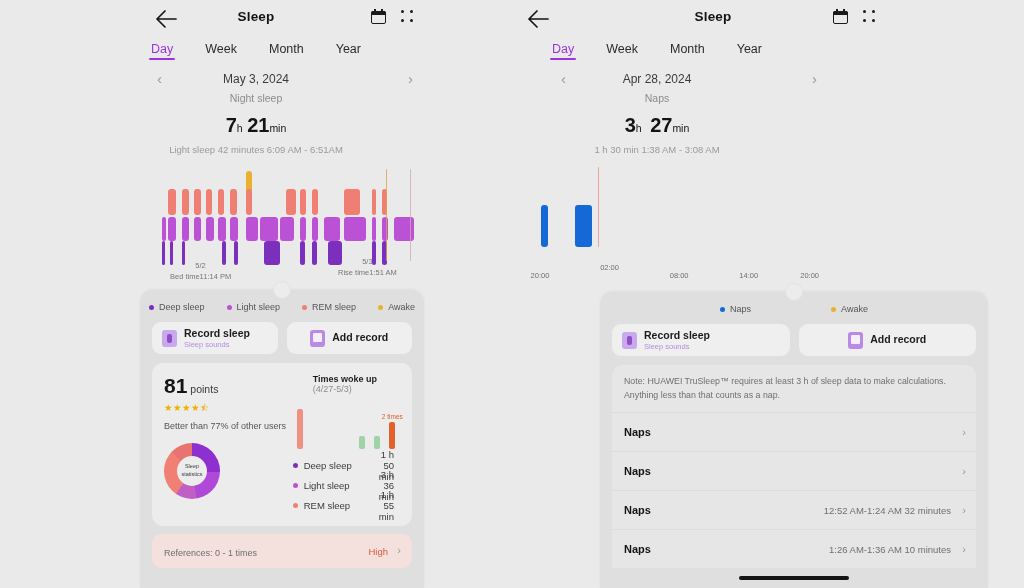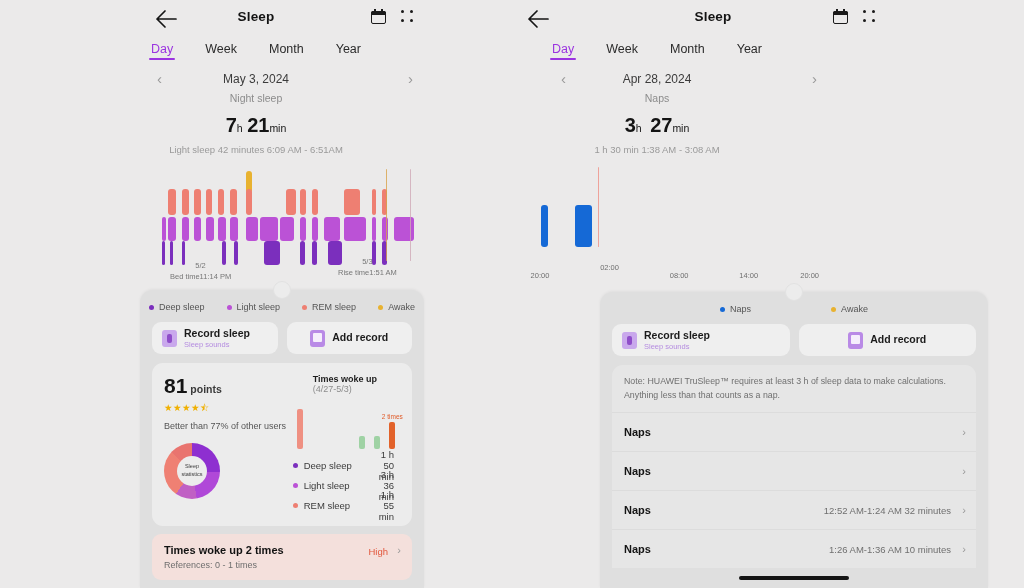--- a/index.html
+++ b/index.html
@@ -102,21 +102,21 @@
   .act .ic::after { content:''; position:absolute; left:5px; top:4px; width:5px; height:9px; border-radius:2px; background:#7b2fbd; opacity:.75;}
   .act .ic.doc { background:#b98ae6; }
   .act .ic.doc::after { left:3px; top:3px; width:9px; height:9px; background:#fff; opacity:.85; border-radius:1px; }
   .act .lbl { font-size: 10.5px; font-weight: bold; color: #1b1b1b; line-height: 1.25; }
   .act .sub { font-size: 7.5px; color: #b58de0; }
 
   
   .card { margin: 9px 12px 0 12px; background: #ececec; border-radius: 11px; padding: 11px 12px; display: flex; }
   .score-left { width: 128px; }
   .pts { font-size: 21px; font-weight: bold; color: #141414; }
-  .pts small { font-size: 10.5px; font-weight: bold; color: #3a3a3a; margin-left: 3px; }
+  .pts small { font-size: 10.5px; font-weight: normal; color: #3a3a3a; margin-left: 3px; }
   .stars { font-size: 9.5px; color: #f0b000; letter-spacing: .5px; margin-top: 3px; }
   .better { font-size: 9px; color: #555; line-height: 1.4; margin-top: 3px; }
 
   .donut-row { display: flex; align-items: center; gap: 12px; margin-top: 10px; }
   .donut { width: 56px; height: 56px; border-radius: 50%; position: relative; flex: none;
            background: conic-gradient(from 0deg, #8e2fd0 0deg 92deg, #b048d8 92deg 170deg, #c060c4 170deg 215deg, #ef8073 215deg 312deg, #e9746f 312deg 360deg); }
   .donut .hole { position:absolute; left:13px; top:13px; width:30px; height:30px; border-radius:50%; background:#ececec;
                  display:flex; flex-direction:column; align-items:center; justify-content:center; }
   .donut .hole span { font-size: 5.5px; color: #3a3a3a; line-height: 1.3; }
   .stat-list { flex: 1; }
@@ -364,21 +364,20 @@
                     <span class="dot" style="background:#ee7f72"></span>
                     <span>REM sleep</span>
                   </div>
                 <div class="vl">1 h 55 min</div>
               </div>
             </div>
           </div>
         </div>
 
         <div class="arow pink">
-          <div class="t">Times woke up 2 times</div>
           <div class="r">References: 0 - 1 times</div>
           <div class="flag high">High</div>
           <div class="ar">›</div>
         </div>
 
         <div class="arow plain">
           
           
           
           

